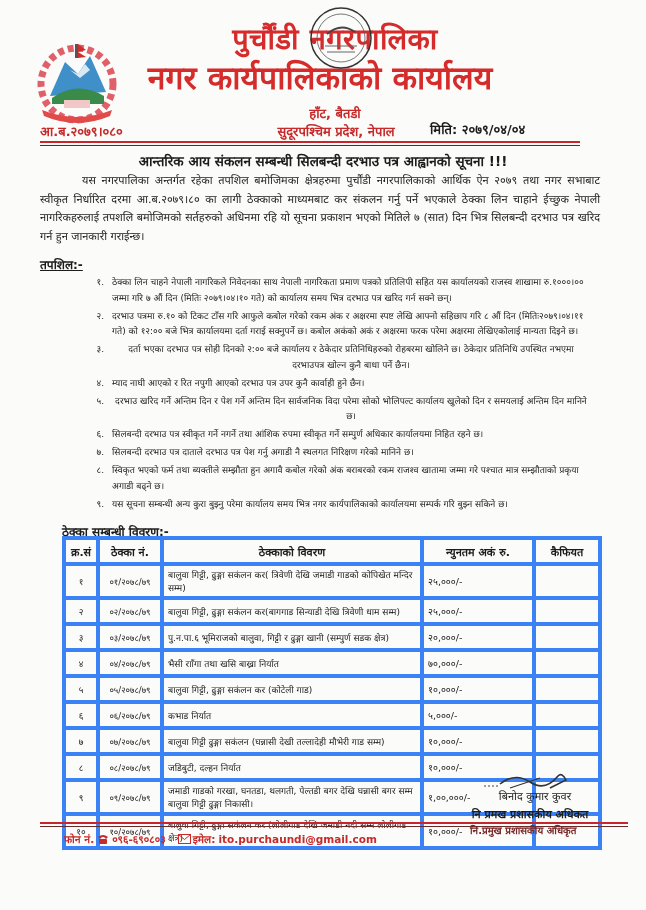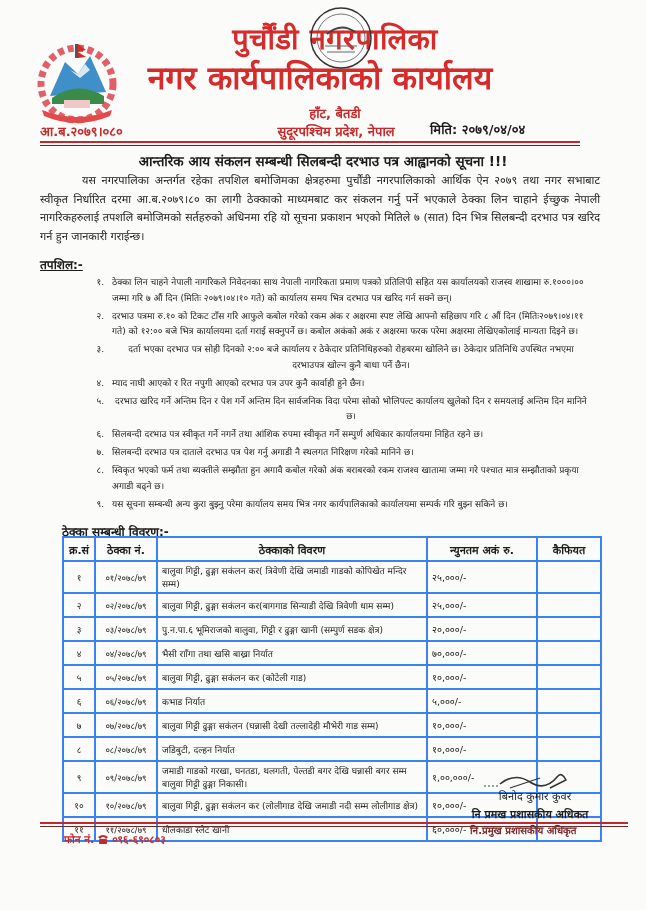--- a/index.html
+++ b/index.html
@@ -44,21 +44,21 @@
   .term .num { width:24px; flex:none; text-align:right; padding-right:8px; }
   .term .txt { flex:1; }
   .term.center .txt { text-align:center; }
 
   .table-title { left:62px; top:523px; font-size:12px; font-weight:bold; text-decoration:underline; }
 
   table.tk {
     position:absolute; left:62px; top:536px; width:540px;
     border-collapse:collapse; font-size:9px;
   }
-  table.tk th, table.tk td { border:2px solid #3b82f6; padding:2px 4px; height:18px; }
+  table.tk th, table.tk td { border:4px solid #3b82f6; padding:2px 4px; height:18px; }
   table.tk th { font-size:11px; font-weight:bold; height:18px; }
   table.tk td.sn { width:22px; text-align:center; }
   table.tk td.no { width:52px; text-align:center; font-size:8.5px; }
   table.tk td.amt { width:100px; font-size:9.5px; }
   table.tk td.rem { width:54px; }
 
   .signature { left:480px; top:770px; width:100px; height:22px; }
   .signer { left:470px; top:788px; width:130px; text-align:center; font-size:11px; }
   .signer-title { left:440px; top:806px; width:180px; text-align:center; font-size:11px; font-weight:bold; }
   .stamp { left:470px; top:823px; width:130px; text-align:left; font-size:10px; color:#7a2a2a; font-weight:bold; }
@@ -225,27 +225,20 @@
         <td class="amt">१,००,०००/-</td>
         <td class="rem"></td>
       </tr>
       <tr>
         <td class="sn">१०</td>
         <td class="no">१०/२०७८/७९</td>
         <td>बालुवा गिट्टी, ढुङ्गा सकंलन कर (लोलीगाड देखि जमाडी नदी सम्म लोलीगाड क्षेत्र)</td>
         <td class="amt">१०,०००/-</td>
         <td class="rem"></td>
       </tr>
-      <tr>
-        <td class="sn">११</td>
-        <td class="no">११/२०७८/७९</td>
-        <td>धौलकाडा स्लेट खानी</td>
-        <td class="amt">६०,०००/-</td>
-        <td class="rem"></td>
-      </tr>
     </tbody>
 </table>
 
 <div class="abs signature">
   <svg width="100" height="22" viewBox="0 0 100 22">
     <path d="M4 16 L20 16" stroke="#444" stroke-width="1" stroke-dasharray="2 2"></path>
     <path d="M20 14 Q35 2 50 12 T78 6 Q82 2 86 10 L70 18" stroke="#333" stroke-width="1.6" fill="none"></path>
     <path d="M30 18 L60 8" stroke="#333" stroke-width="1.2" fill="none"></path>
   </svg>
 </div>
@@ -260,13 +253,23 @@
   <div class="item">
     <span>फोन नं.</span>
     <span class="ico">
       <svg width="12" height="11" viewBox="0 0 12 11">
           <path d="M1 3 Q6 -1 11 3 L9 5 L7 3 L5 3 L3 5 Z" fill="#c62a2a"></path>
           <rect x="2" y="5" width="8" height="5" rx="1" fill="#c62a2a"></rect>
         </svg>
     </span>
     <span>०९६-६९०८०३</span>
   </div>
+  <div class="item">
+    <span class="ico">
+      <svg width="13" height="10" viewBox="0 0 13 10">
+          <rect x="0.5" y="0.5" width="12" height="9" fill="none" stroke="#c62a2a"></rect>
+          <path d="M0.5 0.5 L6.5 5.5 L12.5 0.5" fill="none" stroke="#c62a2a"></path>
+        </svg>
+    </span>
+    <span>इमेल:</span>
+    <span>ito.purchaundi@gmail.com</span>
+  </div>
 </div>
 
 </body></html>

